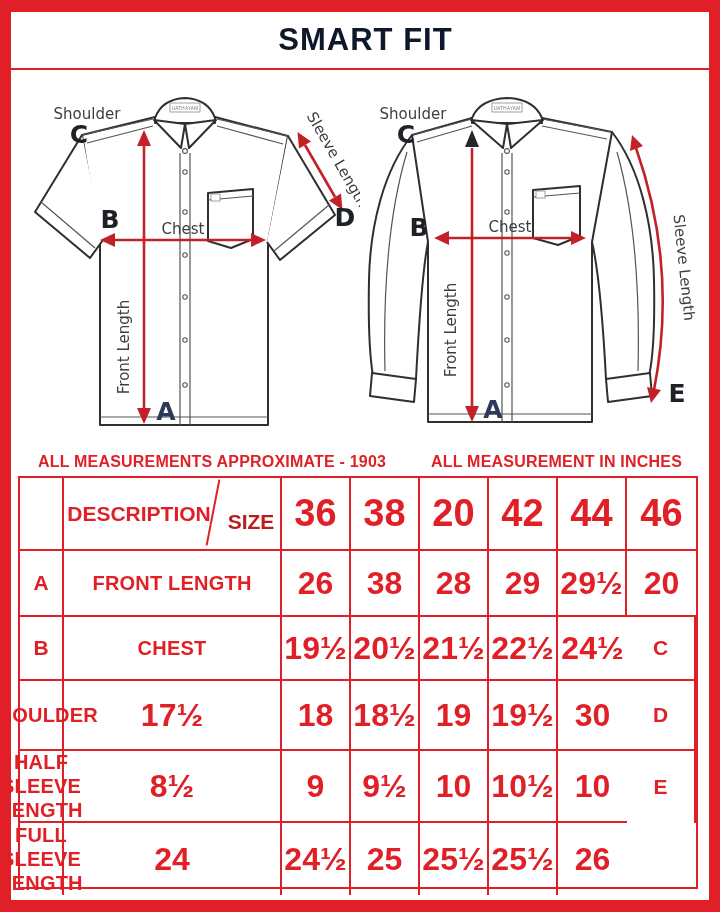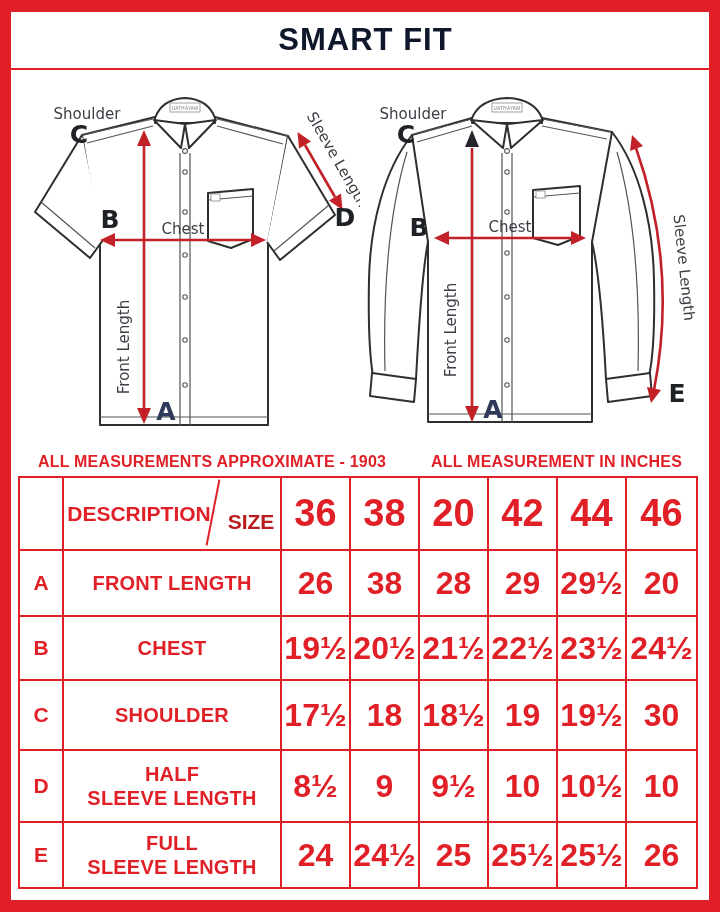--- a/index.html
+++ b/index.html
@@ -198,21 +198,20 @@
 
     <div class="cell letter">B</div>
     <div class="cell desc">
       <div>CHEST</div>
 
     </div>
     <div class="cell num">19½</div>
     <div class="cell num">20½</div>
     <div class="cell num">21½</div>
     <div class="cell num">22½</div>
-    <div class="cell num">23½</div>
     <div class="cell num col-last">24½</div>
 
     <div class="cell letter">C</div>
     <div class="cell desc">
       <div>SHOULDER</div>
 
     </div>
     <div class="cell num">17½</div>
     <div class="cell num">18</div>
     <div class="cell num">18½</div>

